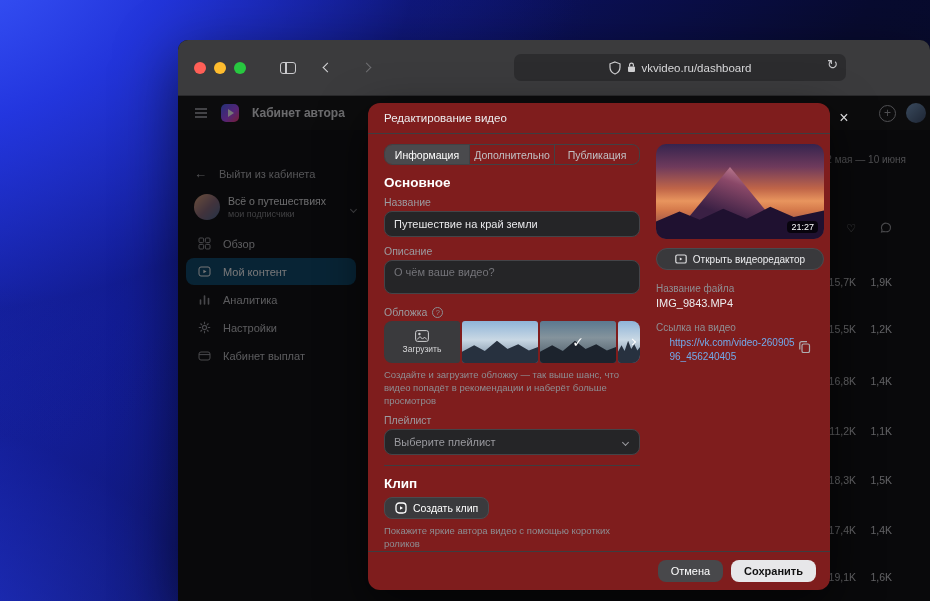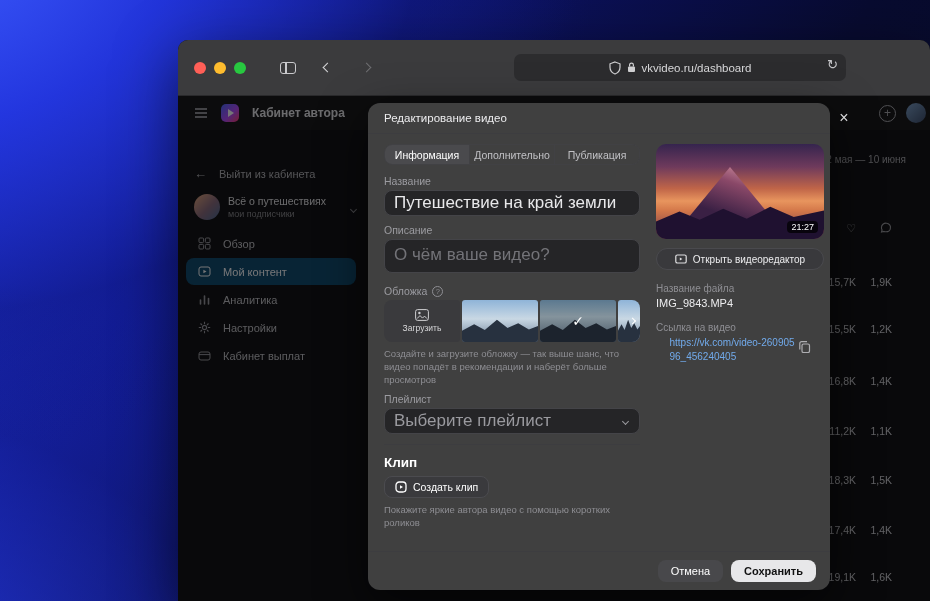--- a/index.html
+++ b/index.html
@@ -76,40 +76,40 @@
   .stat-header .c2 { width:36px; display:flex; justify-content:flex-end; }
   .stat-row { position:absolute; left:610px; width:104px; display:flex; color:#d2d2d6; font-size:10.5px; }
   .stat-row .c1 { width:68px; text-align:right; }
   .stat-row .c2 { width:36px; text-align:right; }
 
   .dim { position:absolute; inset:0; background:rgba(6,6,8,.55); z-index:5; }
 
   
   .modal {
     position:absolute; left:190px; top:7px; width:462px; height:487px; z-index:10;
-    background:#404040; border-radius:12px; display:flex; flex-direction:column;
+    background:#7f1d1d; border-radius:12px; display:flex; flex-direction:column;
     box-shadow:0 16px 48px rgba(0,0,0,.6); color:#e8e8ea;
   }
   .close-x { position:absolute; left:656px; top:12px; z-index:11; width:20px; height:20px; color:#d8d8da; font-size:16px; line-height:19px; text-align:center; cursor:default; }
   .modal-header { padding:9px 16px; border-bottom:1px solid #3d3d40; font-size:11.5px; color:#ececee; }
   .modal-body { flex:1; display:flex; gap:16px; padding:10px 16px 6px; overflow:hidden; }
   .col-left { width:256px; }
   .col-right { width:168px; }
 
   .tabs { display:flex; height:21px; border:1px solid #414144; border-radius:8px; overflow:hidden; margin-bottom:10px; }
   .tab { flex:1; display:flex; align-items:center; justify-content:center; font-size:10.5px; color:#c0c0c4; border-left:1px solid #414144; }
   .tab:first-child { border-left:none; }
   .tab.active { background:#4a4a4d; color:#fff; }
 
   .h-main { font-size:13.5px; font-weight:bold; color:#fff; margin:2px 0 6px; }
   .field-label { font-size:10.5px; color:#9b9ba0; margin-bottom:3px; display:flex; align-items:center; gap:5px; }
   .info-dot { width:11px; height:11px; border:1px solid #8e8e93; border-radius:50%; color:#8e8e93; font-size:7.5px; line-height:9.5px; text-align:center; }
   .input, .textarea, .select {
     width:100%; background:#252527; border:1px solid #444448; border-radius:8px;
-    color:#e8e8ea; font-size:17px; padding:5px 9px; outline:none;
+    color:#e8e8ea; font-size:11px; padding:5px 9px; outline:none;
   }
   .input { height:26px; margin-bottom:8px; }
   .textarea { height:34px; resize:none; font-family:inherit; margin-bottom:8px; }
   .textarea::placeholder, .input::placeholder { color:#737378; }
   .select { height:26px; display:flex; align-items:center; justify-content:space-between; color:#9a9a9f; margin-bottom:10px; }
   .select .chev { color:#9a9a9f; margin-right:2px; }
 
   .covers { display:flex; gap:2px; position:relative; height:42px; margin-bottom:5px; }
   .upload-tile { width:76px; height:42px; background:#3a3a3d; border-radius:8px 3px 3px 8px; display:flex; flex-direction:column; align-items:center; justify-content:center; gap:2px; font-size:8.5px; color:#d6d6d8; }
   .cover-thumb { width:76px; height:42px; border-radius:3px; position:relative; overflow:hidden; }
@@ -303,20 +303,21 @@
         <div class="modal-header">Редактирование видео</div>
 
         <div class="modal-body">
           <div class="col-left">
             <div class="tabs">
               <div class="tab active">Информация</div>
               <div class="tab">Дополнительно</div>
               <div class="tab">Публикация</div>
             </div>
 
+            <div class="h-main">Основное</div>
 
             <div class="field-label">Название</div>
             <input class="input" value="Путешествие на край земли" style="">
 
             <div class="field-label">Описание</div>
             <textarea class="textarea" placeholder="О чём ваше видео?" style=""></textarea>
 
             <div class="field-label">
               <span>Обложка</span>
               <span class="info-dot">?</span>

